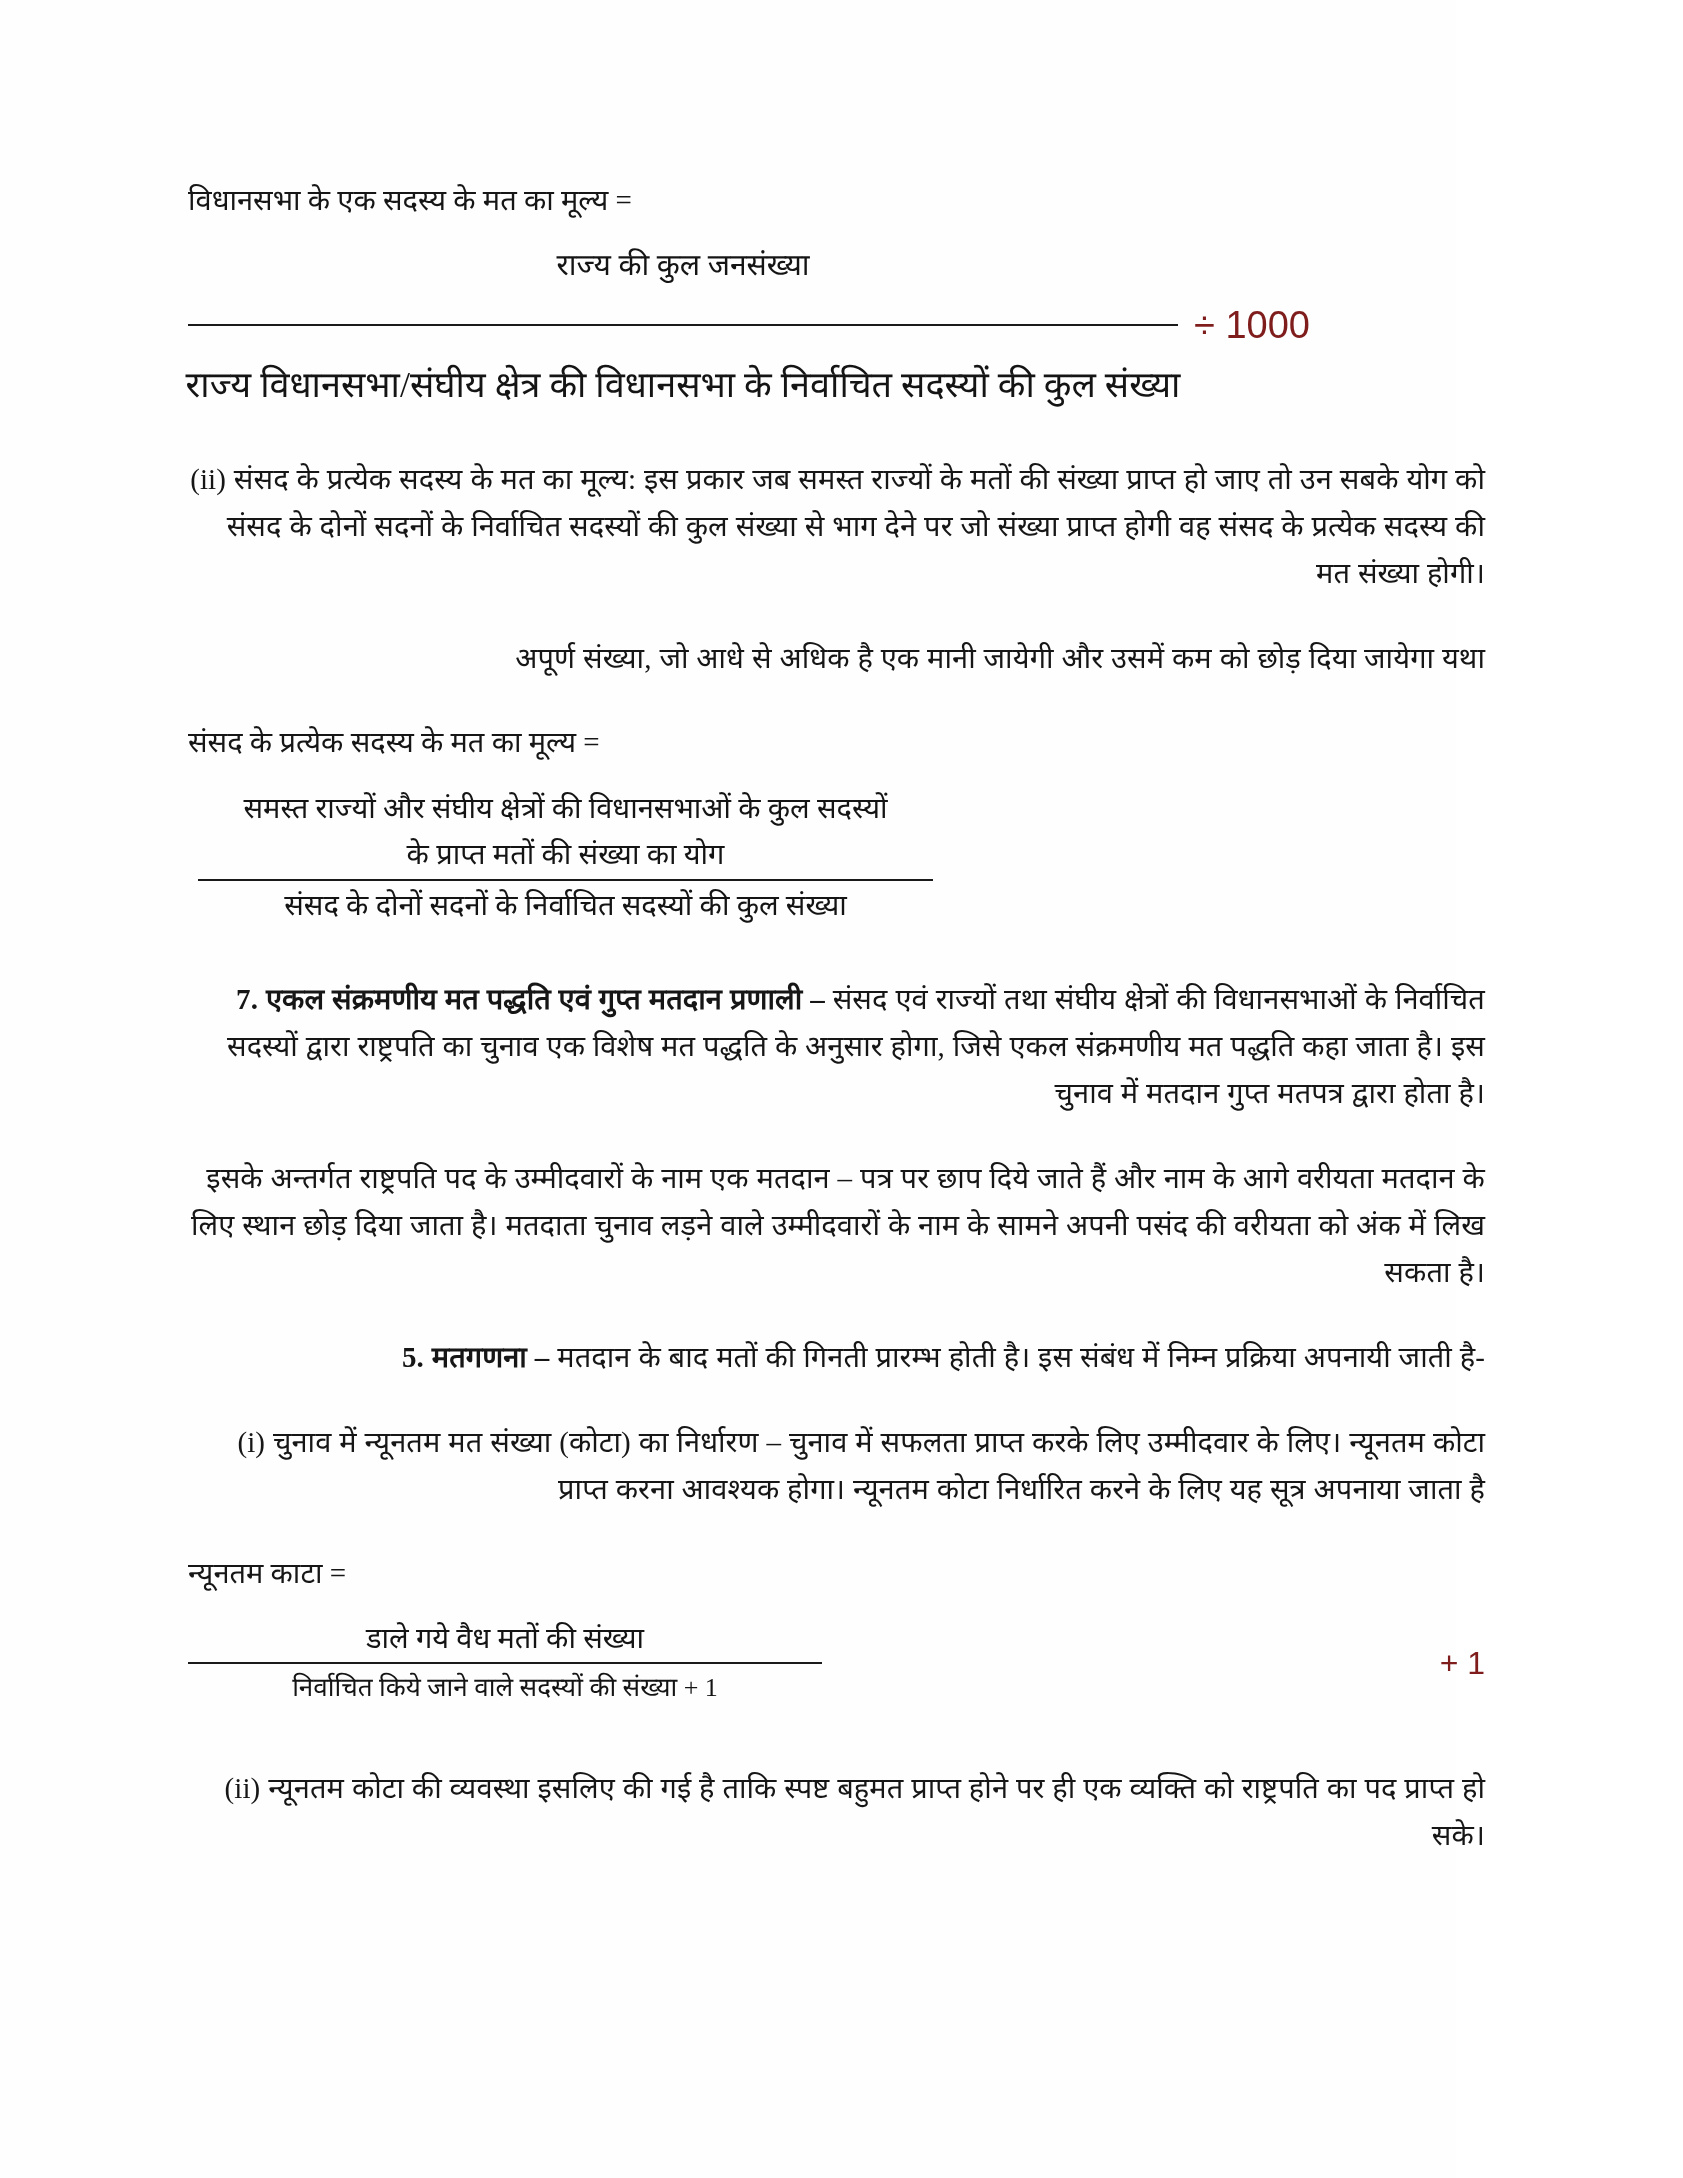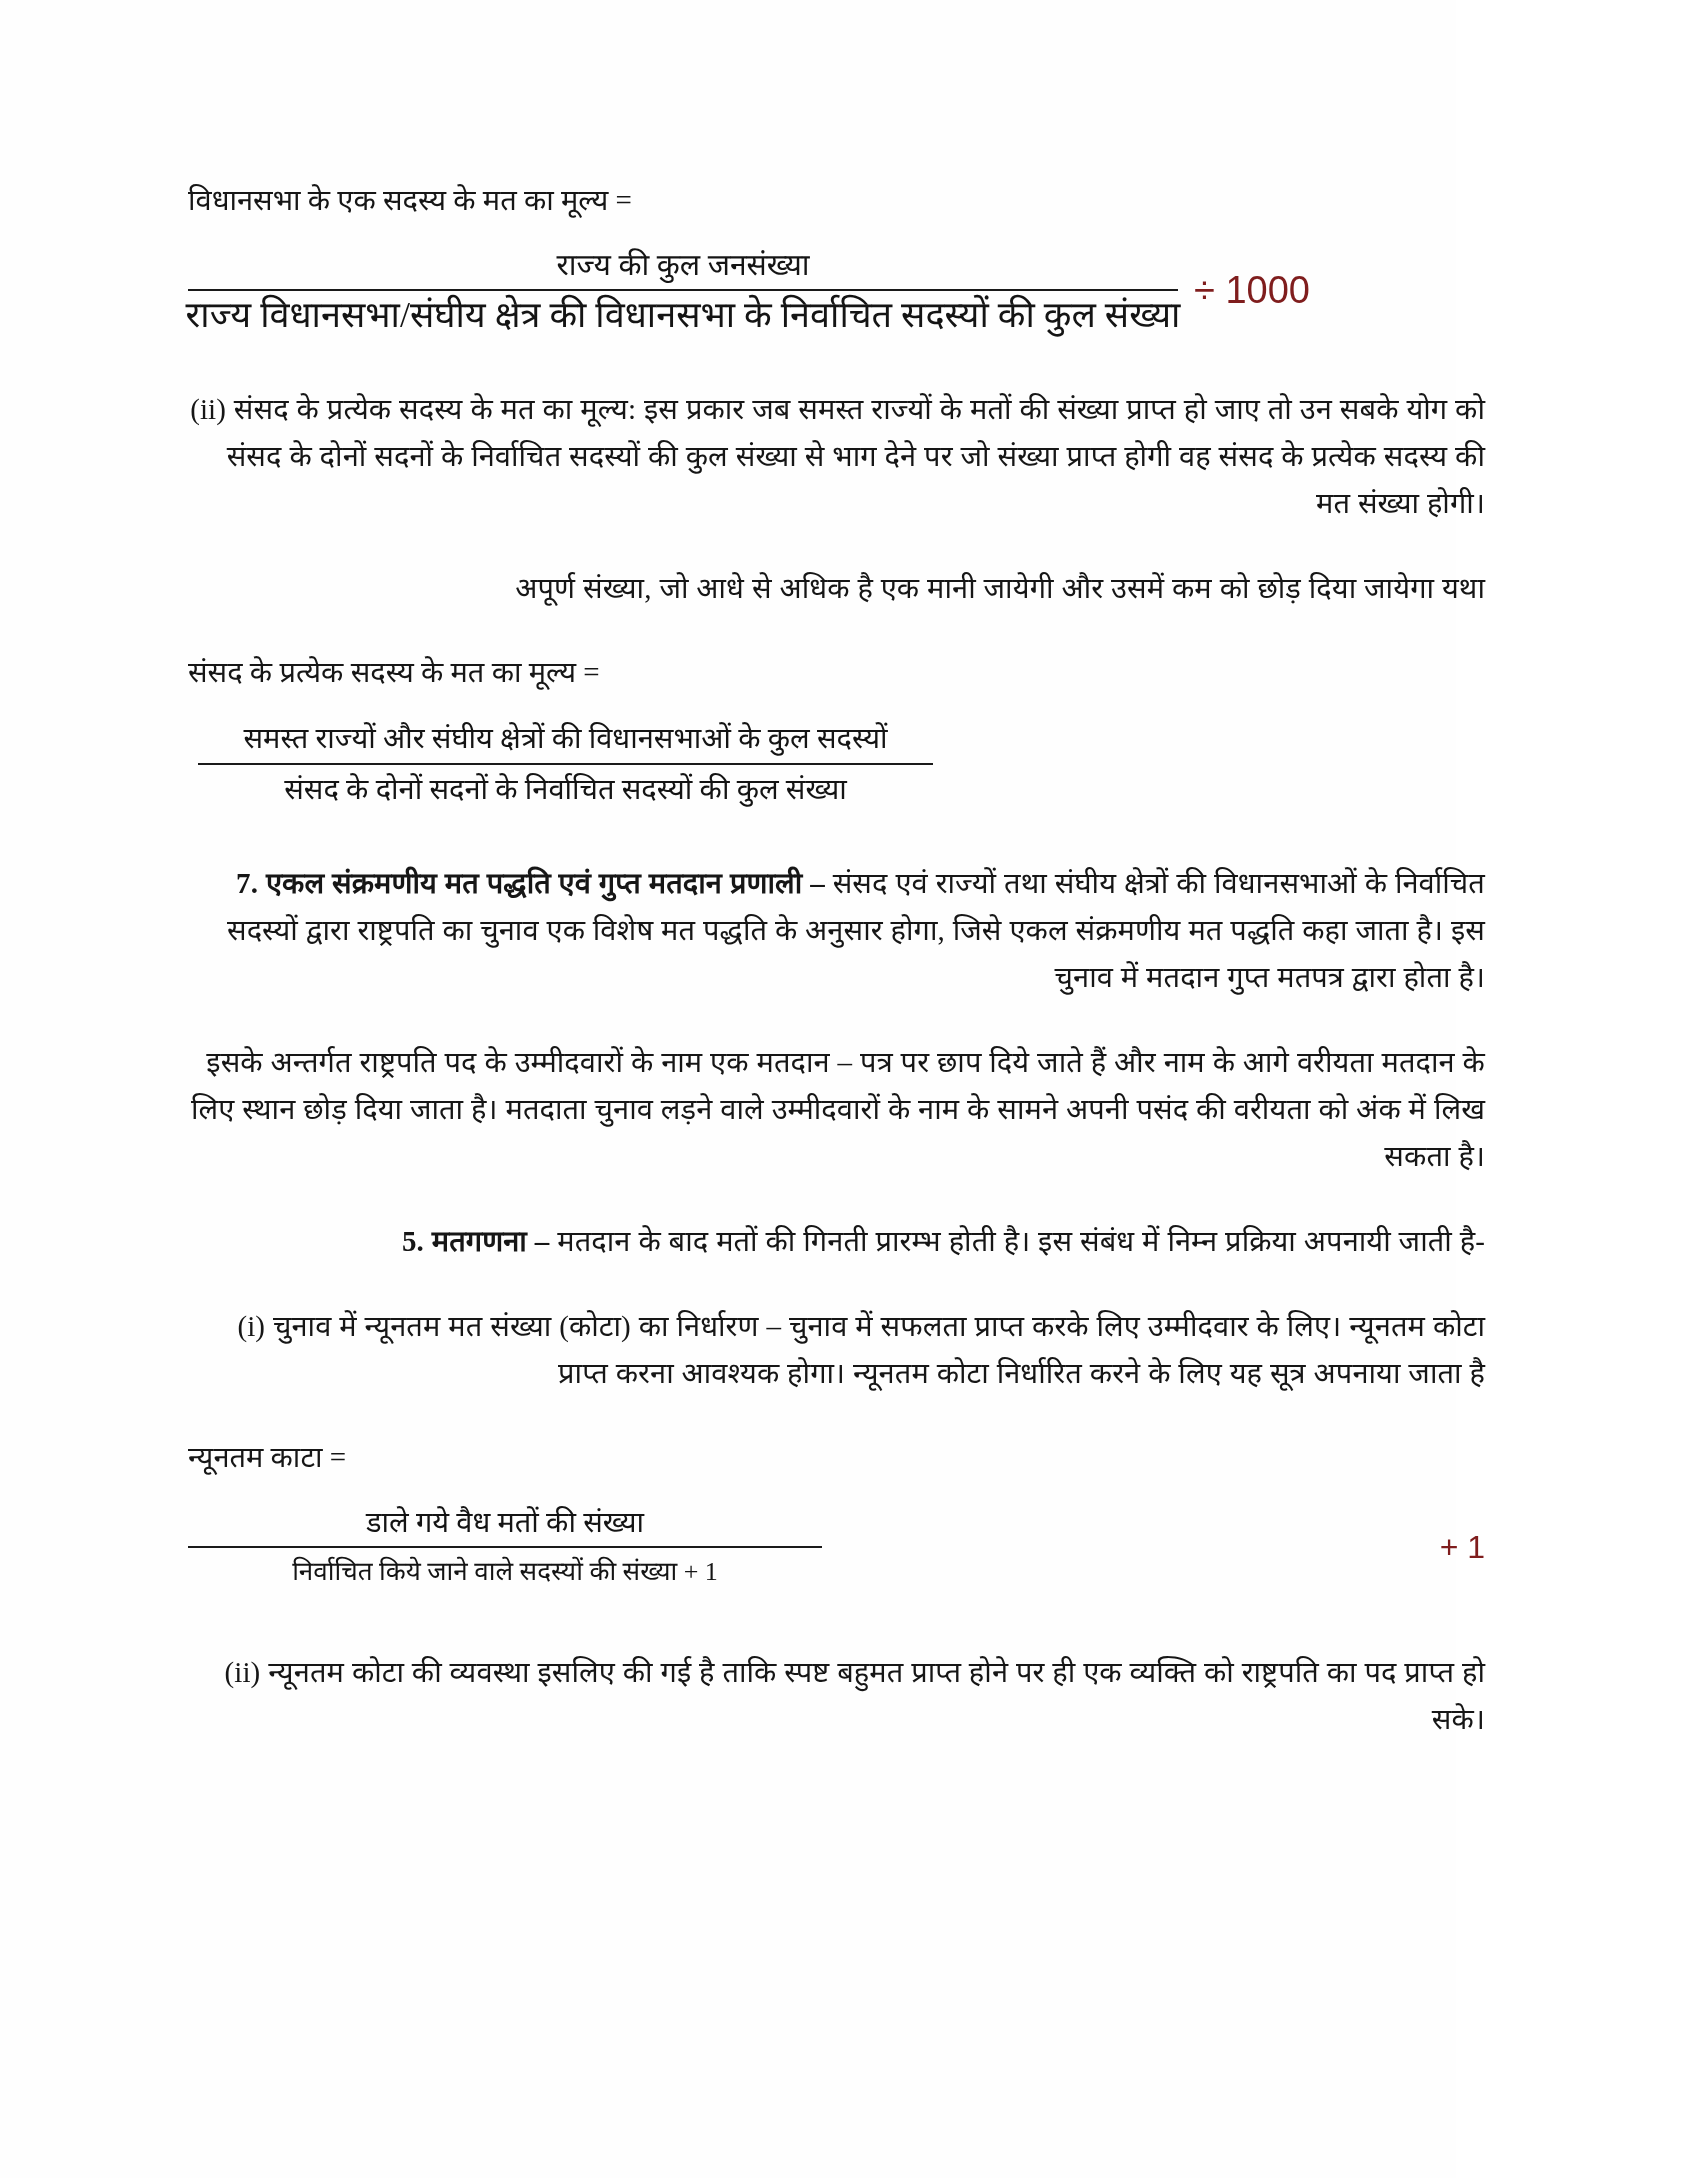--- a/index.html
+++ b/index.html
@@ -91,21 +91,21 @@
   .tail.small {
     font-size: 32px;
   }
 
   
   .formula-1 {
     margin-left: 0;
     margin-top: 8px;
     margin-bottom: 51px;
   }
-  .formula-1 .frac { width: 990px; }
+  .formula-1 .frac { width: 990px; gap: 35px; }
   .formula-1 .num { font-size: 30px; }
   .formula-1 .den { font-size: 36px; }
 
   
   .formula-2 {
     margin-top: 10px;
     margin-bottom: 51px;
   }
   .formula-2 .frac { width: 735px; margin-left: 10px; }
   .formula-2 .num { font-size: 29px; line-height: 42px; white-space: normal; }
@@ -141,20 +141,21 @@
 
     <p class="para">(ii) संसद के प्रत्येक सदस्य के मत का मूल्य: इस प्रकार जब समस्त राज्यों के मतों की संख्या प्राप्त हो जाए तो उन सबके योग को संसद के दोनों सदनों के निर्वाचित सदस्यों की कुल संख्या से भाग देने पर जो संख्या प्राप्त होगी वह संसद के प्रत्येक सदस्य की मत संख्या होगी।</p>
 
     <p class="para">अपूर्ण संख्या, जो आधे से अधिक है एक मानी जायेगी और उसमें कम को छोड़ दिया जायेगा यथा</p>
 
     <p class="lead">संसद के प्रत्येक सदस्य के मत का मूल्य =</p>
 
     <div class="formula-row formula-2">
       <div class="frac">
         <div class="num">समस्त राज्यों और संघीय क्षेत्रों की विधानसभाओं के कुल सदस्यों</div>
+        <div class="num">के प्राप्त मतों की संख्या का योग</div>
         <div class="bar"></div>
         <div class="den">संसद के दोनों सदनों के निर्वाचित सदस्यों की कुल संख्या</div>
       </div>
     </div>
 
     <p class="para">
       <span class="bold-head">7. एकल संक्रमणीय मत पद्धति एवं गुप्त मतदान प्रणाली –</span><span> संसद एवं राज्यों तथा संघीय क्षेत्रों की विधानसभाओं के निर्वाचित सदस्यों द्वारा राष्ट्रपति का चुनाव एक विशेष मत पद्धति के अनुसार होगा, जिसे एकल संक्रमणीय मत पद्धति कहा जाता है। इस चुनाव में मतदान गुप्त मतपत्र द्वारा होता है।</span>
     </p>
 
     <p class="para">इसके अन्तर्गत राष्ट्रपति पद के उम्मीदवारों के नाम एक मतदान – पत्र पर छाप दिये जाते हैं और नाम के आगे वरीयता मतदान के लिए स्थान छोड़ दिया जाता है। मतदाता चुनाव लड़ने वाले उम्मीदवारों के नाम के सामने अपनी पसंद की वरीयता को अंक में लिख सकता है।</p>

